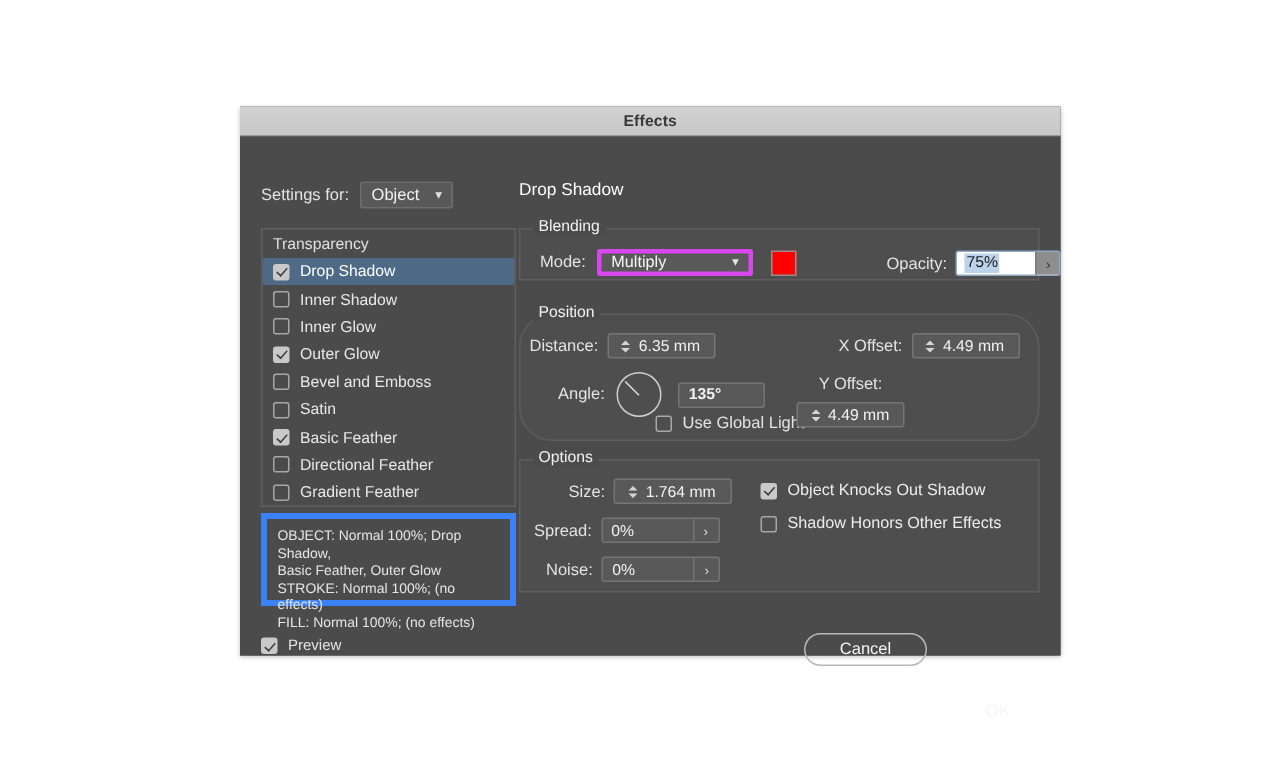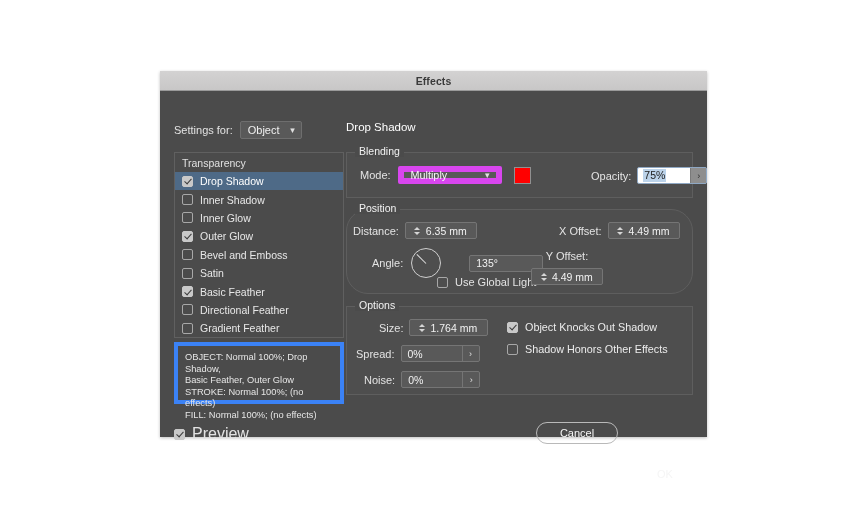--- a/index.html
+++ b/index.html
@@ -176,40 +176,40 @@
 
   
   .preview-row {
     position: absolute;
     left: 14px;
     top: 334px;
     display: flex;
     align-items: center;
     gap: 7px;
   }
-  .preview-row .label { font-size: 16px; }
+  .preview-row .label { font-size: 10px; }
 
   
   .fieldset {
     position: absolute;
     border: 1px solid #5e5e5e;
     box-sizing: border-box;
     background: #4e4e4e;
   }
   .fs-legend {
     position: absolute;
     top: -8px;
     left: 8px;
     background: #4b4b4b;
     padding: 0 4px;
     font-size: 10.5px;
     color: #f2f2f2;
   }
 
-  #fs-blending { left: 186px; top: 61px; width: 347px; height: 46px; text-align: center; }
+  #fs-blending { left: 186px; top: 61px; width: 347px; height: 35px; text-align: center; }
   #fs-position { left: 186px; top: 118px; width: 347px; height: 85px; border-radius: 22px; }
   #fs-options  { left: 186px; top: 215px; width: 347px; height: 89px; }
 
   .row { position: absolute; display: flex; align-items: center; }
   .row .label { font-size: 11px; }
 
   
   .numfield {
     height: 17px;
     background: #595959;
@@ -264,21 +264,21 @@
     align-items: center;
     justify-content: center;
     font-size: 9px;
     color: #e0e0e0;
   }
 
   
   .mode-select {
     position: relative;
     background: #595959;
-    border: 6px solid #d946ef;
+    border: 3px solid #d946ef;
     border-radius: 2px;
     height: 18px;
     box-sizing: border-box;
     display: flex;
     align-items: center;
     padding: 0 20px 0 7px;
     font-size: 10.8px;
     color: #f5f5f5;
     width: 104px;
   }
@@ -489,21 +489,21 @@
               </span>
             <span>6.35 mm</span>
           </div>
         </div>
 
         <div class="row" style="left:25px; top:38px; gap:8px;">
           <span class="label">Angle:</span>
           <div class="dial">
             <span class="needle" style="transform: rotate(-135deg);"></span>
           </div>
-          <div class="plainfield" style="width:74px; margin-left:20px;">
+          <div class="plainfield" style="width:58px; margin-left:3px;font-weight:bold;">
             <span>135°</span>
           </div>
         </div>
 
         <div class="row" style="left:90px; top:66px; gap:7px;">
           <span class="cb"></span>
           <span class="label">Use Global Light</span>
         </div>
 
         <div class="row" style="left:212px; top:12px; gap:6px;">

